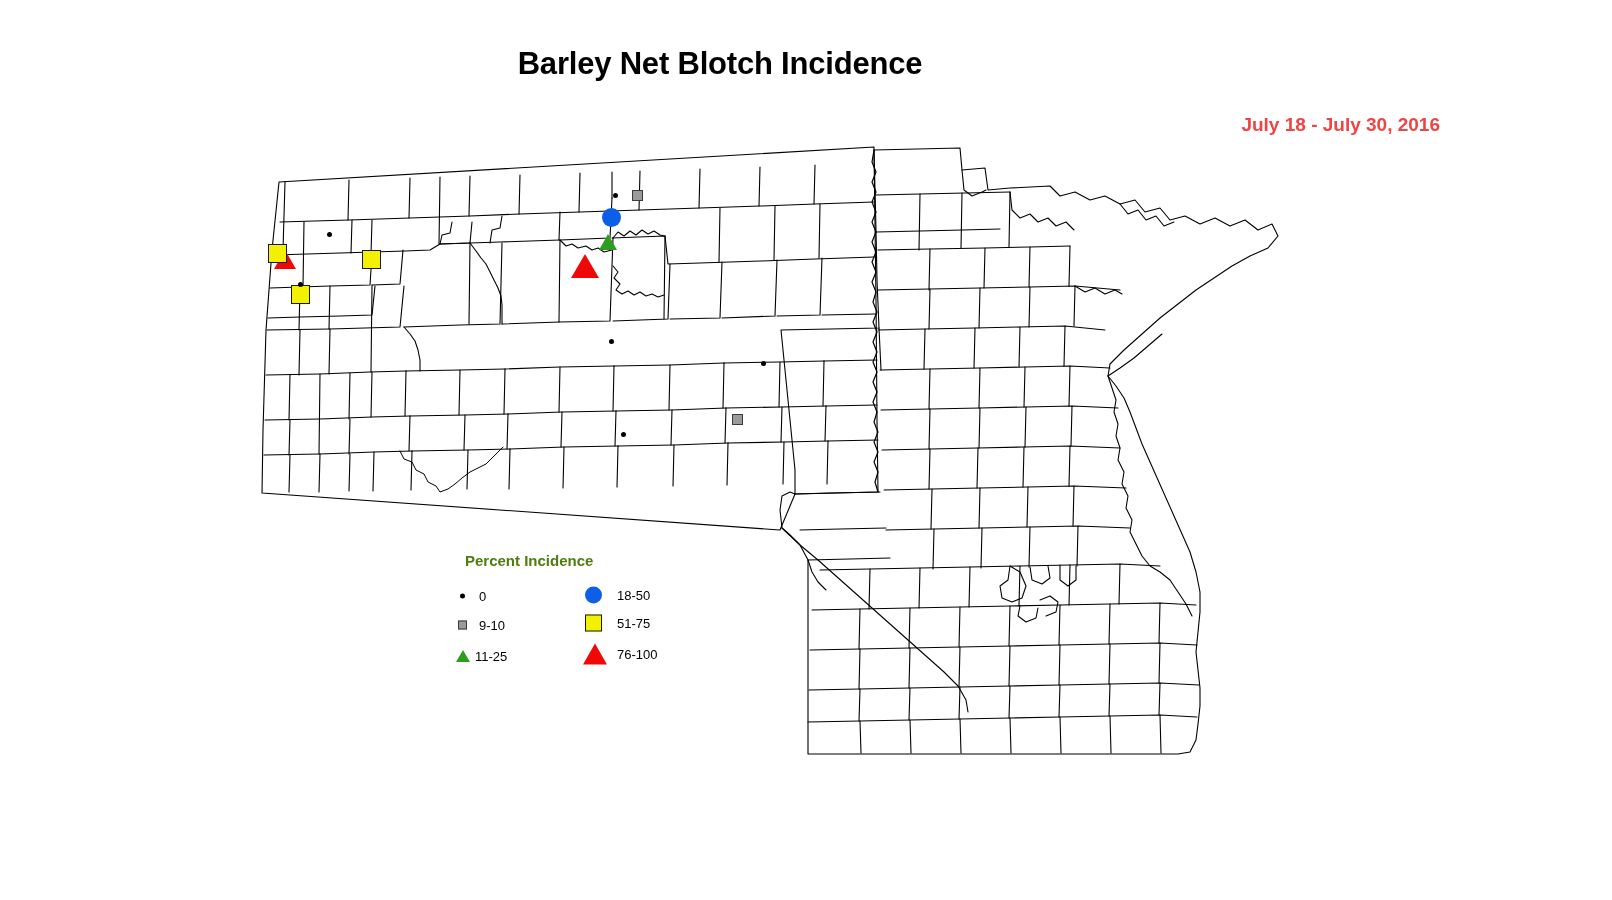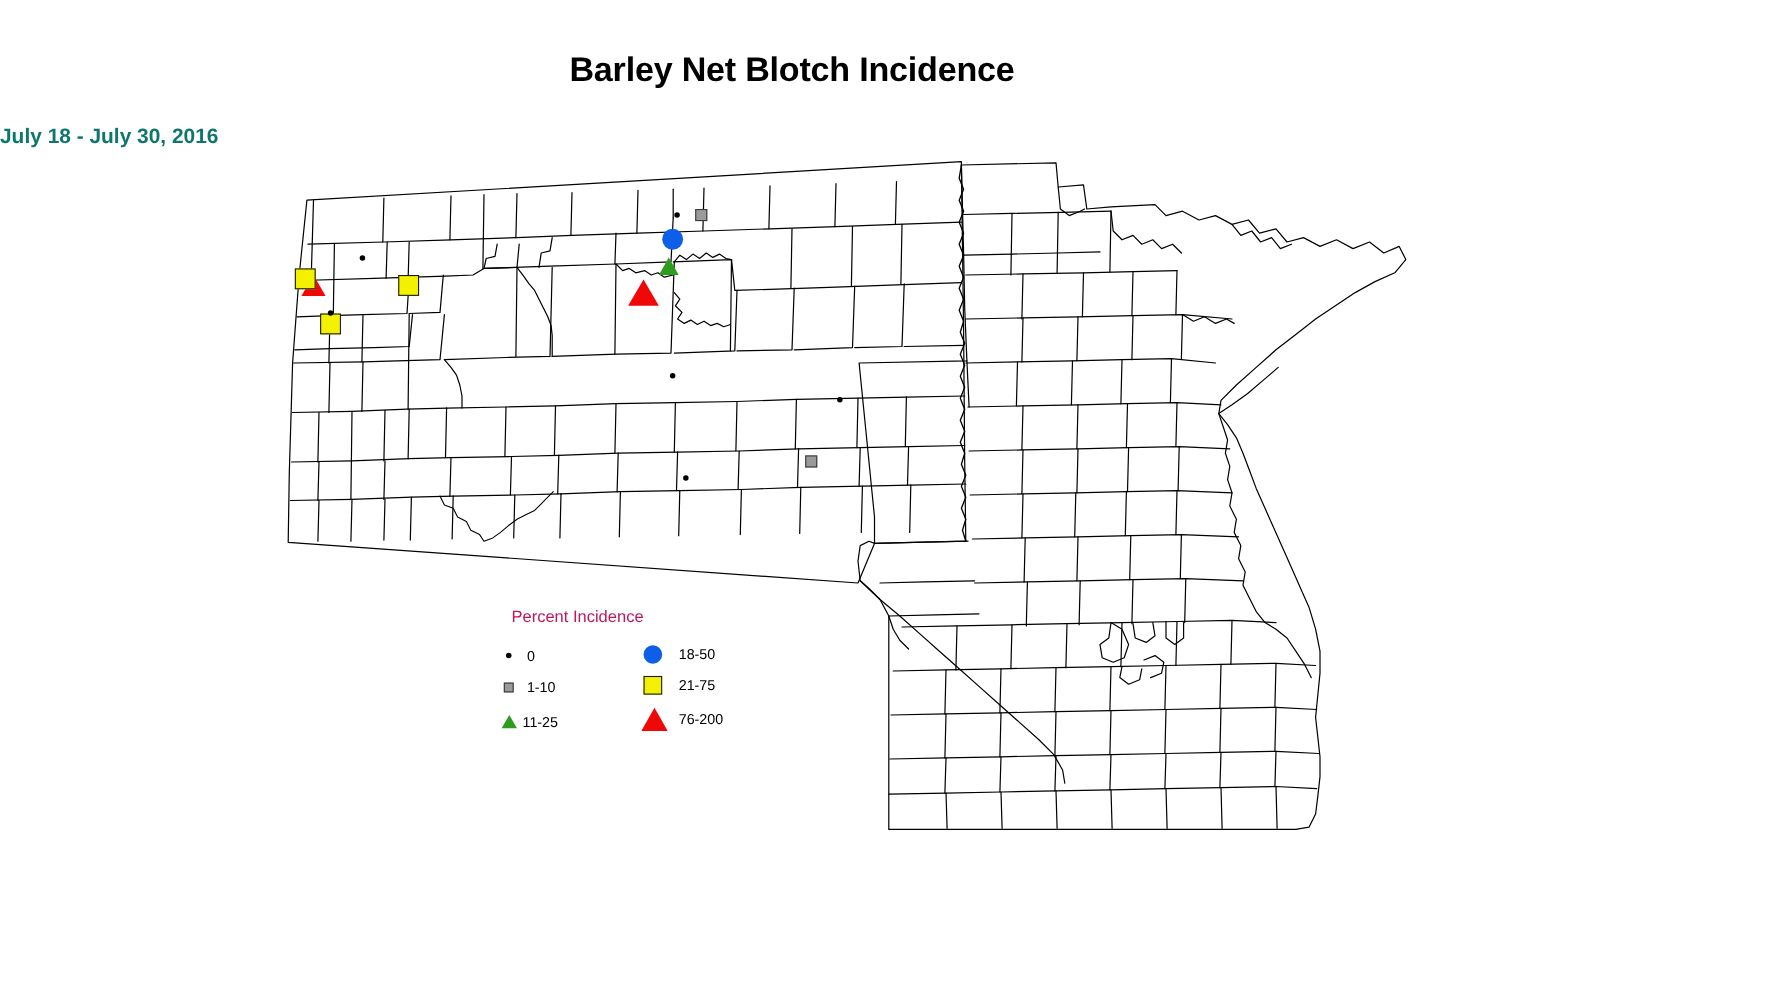--- a/index.html
+++ b/index.html
@@ -7,29 +7,29 @@
     width:1612px;height:900px;background:#ffffff;
     font-family:"Liberation Sans", sans-serif;
     position:relative;overflow:hidden;
   }
   #chart-root{position:absolute;left:0;top:0;width:1340px;height:900px;}
   #title{
     position:absolute;left:0;top:46px;width:1440px;text-align:center;
     font-size:31px;font-weight:bold;color:#000;letter-spacing:-0.2px;
   }
   #subtitle{
-    position:absolute;left:0;top:114px;width:1440px;text-align:left;
-    font-size:19px;font-weight:bold;color:#0f766e;
+    position:absolute;left:0;top:114px;width:1440px;text-align:right;
+    font-size:19px;font-weight:bold;color:#ef4444;
   }
   #map-area{position:absolute;left:0;top:0;width:1612px;height:900px;}
   #map-svg{position:absolute;left:0;top:0;}
   
   #legend{position:absolute;left:455px;top:552px;width:260px;height:135px;}
   #legend-title{
-    position:absolute;left:10px;top:0px;font-size:15px;font-weight:normal;color:#be185d;
+    position:absolute;left:10px;top:0px;font-size:15px;font-weight:bold;color:#4d7c0f;
     white-space:nowrap;
   }
   .legend-row{position:absolute;height:28px;}
   .legend-label{
     position:absolute;font-size:13px;color:#000;white-space:nowrap;
     top:50%;transform:translateY(-50%);
   }
   .lg-sym{position:absolute;top:50%;transform:translateY(-50%);}
   .sym-dot-sm{width:5px;height:5px;border-radius:50%;background:#000;}
   .sym-sq-sm{width:9px;height:9px;background:#9a9a9a;border:1px solid #3a3a3a;box-sizing:border-box;}
@@ -341,34 +341,34 @@
 
   <div id="legend">
     <div id="legend-title">Percent Incidence</div>
 
     <div class="legend-row" style="left:0px;top:30px;width:130px;">
       <span class="lg-sym sym-dot-sm" style="left:5px;"></span>
       <span class="legend-label" style="left:24px;">0</span>
     </div>
     <div class="legend-row" style="left:0px;top:59px;width:130px;">
       <span class="lg-sym sym-sq-sm" style="left:3px;"></span>
-      <span class="legend-label" style="left:24px;">1-10</span>
+      <span class="legend-label" style="left:24px;">9-10</span>
     </div>
     <div class="legend-row" style="left:0px;top:90px;width:130px;">
       <span class="lg-sym sym-tri-sm" style="left:1px;"></span>
       <span class="legend-label" style="left:20px;">11-25</span>
     </div>
 
     <div class="legend-row" style="left:130px;top:29px;width:130px;">
       <span class="lg-sym sym-circ-lg" style="left:0px;"></span>
       <span class="legend-label" style="left:32px;">18-50</span>
     </div>
     <div class="legend-row" style="left:130px;top:57px;width:130px;">
       <span class="lg-sym sym-sq-lg" style="left:0px;"></span>
-      <span class="legend-label" style="left:32px;">21-75</span>
+      <span class="legend-label" style="left:32px;">51-75</span>
     </div>
     <div class="legend-row" style="left:130px;top:88px;width:130px;">
       <span class="lg-sym sym-tri-lg" style="left:-2px;"></span>
-      <span class="legend-label" style="left:32px;">76-200</span>
+      <span class="legend-label" style="left:32px;">76-100</span>
     </div>
   </div>
 
 </div>
 
 </body></html>

